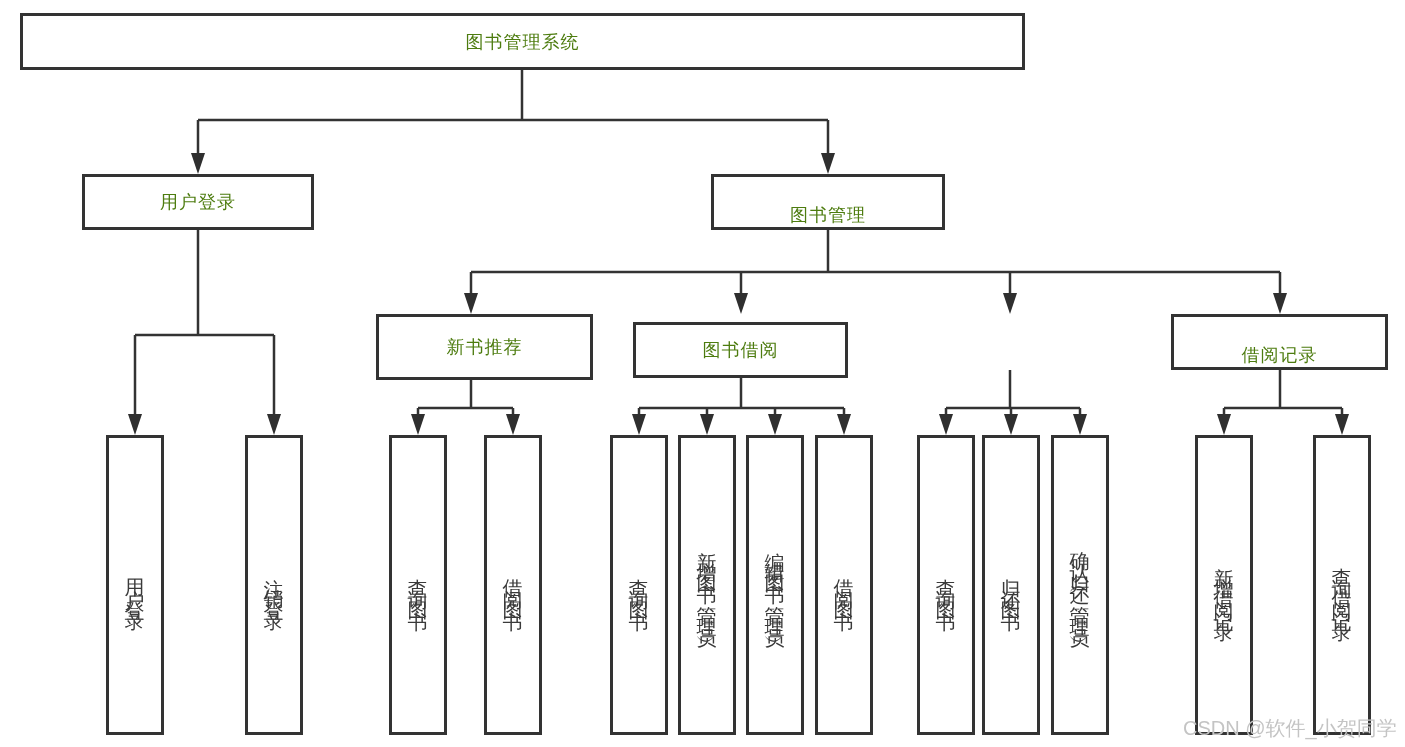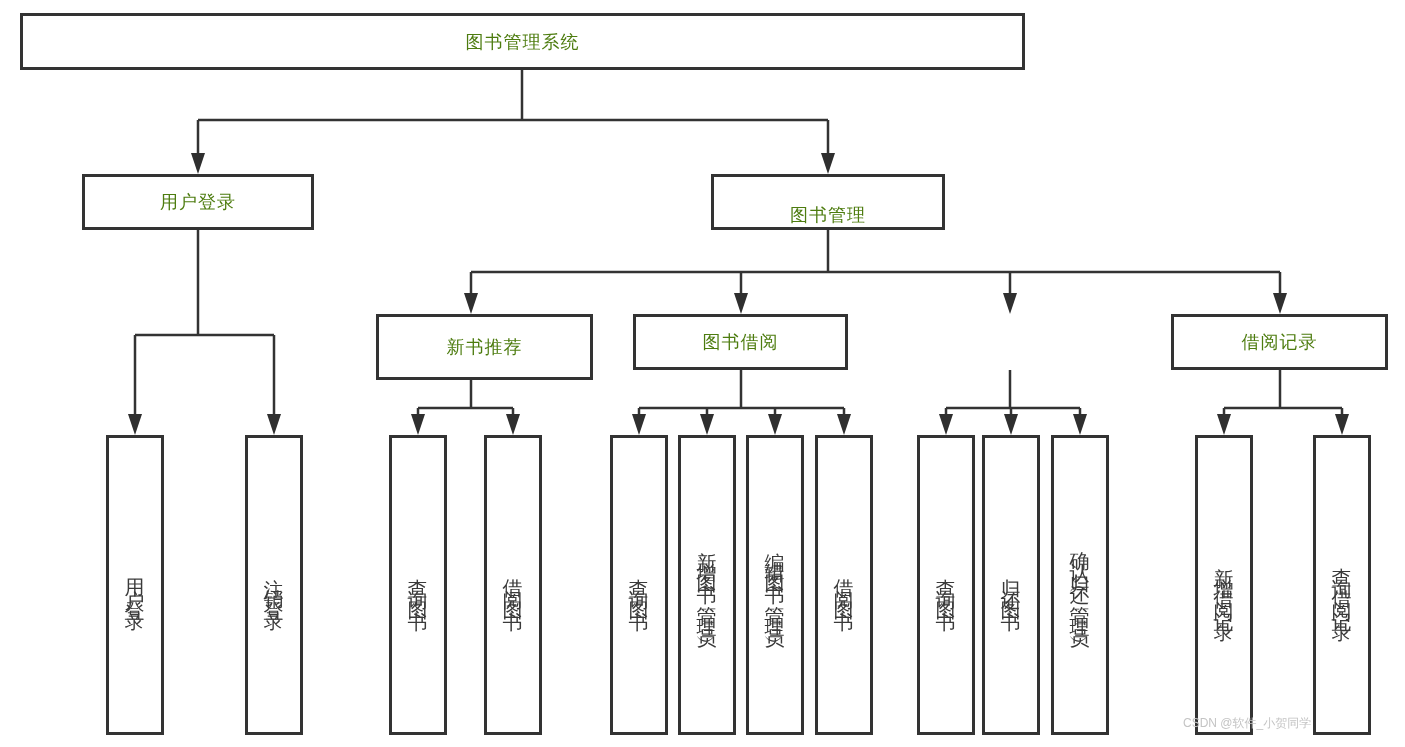--- a/index.html
+++ b/index.html
@@ -56,44 +56,44 @@
     letter-spacing: 11px;
     line-height: 1;
   }
   
   .root      { left: 20px;  top: 13px;  width: 1005px; height: 57px; }
   
   .n-user    { left: 82px;  top: 174px; width: 232px; height: 56px; }
   .n-mgmt    { left: 711px; top: 174px; width: 234px; height: 56px; align-items: flex-end; }
   
   .n-newbook { left: 376px;  top: 314px; width: 217px; height: 66px; }
-  .n-borrow  { left: 633px;  top: 314px; width: 215px; height: 56px; }
+  .n-borrow  { left: 633px;  top: 322px; width: 215px; height: 56px; }
   .n-current { left: 902px;  top: 314px; width: 215px; height: 56px; }
-  .n-record  { left: 1171px; top: 314px; width: 217px; height: 56px; }
+  .n-record  { left: 1171px; top: 314px; width: 217px; height: 56px; align-items: flex-end; }
   
   .lf-a1 { left: 106px; }
   .lf-a2 { left: 245px; }
   .lf-b1 { left: 389px; }
   .lf-b2 { left: 484px; }
   .lf-c1 { left: 610px; }
   .lf-c2 { left: 678px; }
   .lf-c3 { left: 746px; }
   .lf-c4 { left: 815px; }
   .lf-d1 { left: 917px; }
   .lf-d2 { left: 982px; }
   .lf-d3 { left: 1051px; }
   .lf-e1 { left: 1195px; }
   .lf-e2 { left: 1313px; }
   .watermark {
     position: absolute;
     left: 1183px;
     top: 715px;
     width: 220px;
     color: #c4c4c4;
-    font-size: 12px;
+    font-size: 20px;
     white-space: nowrap;
     z-index: 5;
   }
 </style>
 </head>
 <body>
 
 <div class="stage">
 
   <svg class="connectors" viewBox="0 0 1405 747" xmlns="http://www.w3.org/2000/svg">

